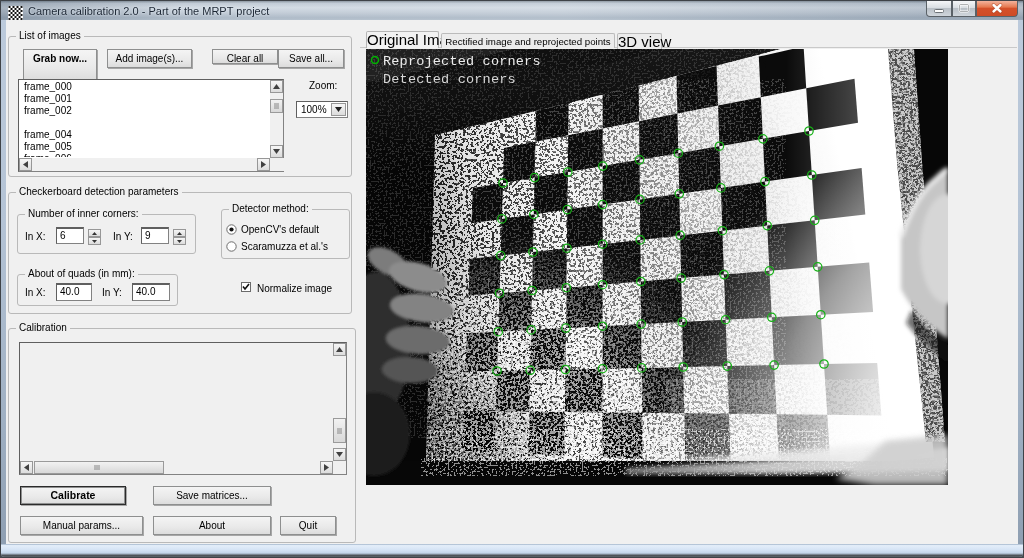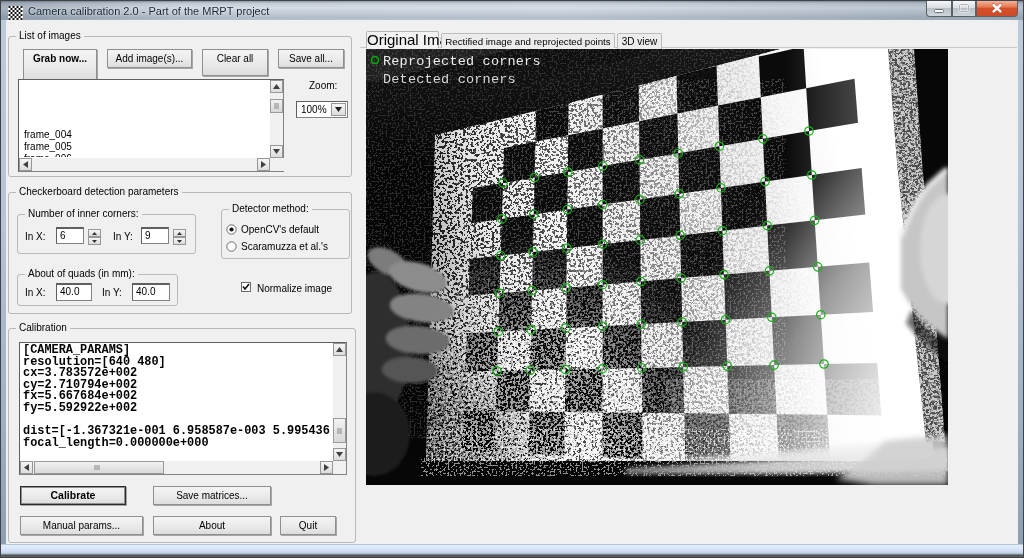--- a/index.html
+++ b/index.html
@@ -74,24 +74,25 @@
       <path d="M16.5 4 L23.5 10.5 M23.5 4 L16.5 10.5" stroke="#ffffff" stroke-width="2.4" stroke-linecap="round"></path>
     </svg></div>
 <div id="client"></div>
 <div id="botedge"></div>
 
 <div class="gb" style="left:8px;top:36px;width:344px;height:141px">
     <span>List of images</span>
   </div>
 <div class="btn" style="left:23px;top:49px;width:74px;height:32px;line-height:17px"><b>Grab now...</b></div>
 <div class="btn" style="left:107px;top:49px;width:85px;height:19px;line-height:17px">Add image(s)...</div>
-<div class="btn" style="left:202px;top:49px;width:66px;height:27px;line-height:17px">Clear all</div>
+<div class="btn" style="left:212px;top:49px;width:66px;height:15px;line-height:17px">Clear all</div>
 <div class="btn" style="left:278px;top:49px;width:66px;height:19px;line-height:17px">Save all...</div>
 
 <div class="abs sunk" style="left:18px;top:79px;width:266px;height:93px;background:#fff;overflow:hidden">
+  <div style="padding:1px 0 0 5px;line-height:12px">frame_000<br>frame_001<br>frame_002</div>
   <div style="position:absolute;left:5px;top:49px;line-height:12px">frame_004<br>frame_005</div>
   <div style="position:absolute;left:5px;top:73px;height:4px;overflow:hidden;line-height:12px">frame_006</div>
 </div>
 
 <div class="abs sb" style="left:270px;top:80px;width:13px;height:78px">
  <div class="sbtn" style="left:0;top:0;width:13px;height:13px">
       <svg width="7" height="5">
         <path d="M3.5 0 L7 5 L0 5 Z" fill="#404040"></path>
       </svg>
     </div>
@@ -188,31 +189,20 @@
     <rect x="0.5" y="0.5" width="9" height="9" fill="#fff" stroke="#6b6b6b"></rect>
     <path d="M2 4.5 L4 7 L8 2" stroke="#111" stroke-width="1.6" fill="none"></path>
   </svg>
 <div class="abs" style="left:257px;top:283px">Normalize image</div>
 
 <div class="gb" style="left:8px;top:328px;width:348px;height:215px">
     <span>Calibration</span>
   </div>
 
 <div class="abs sunk" style="left:19px;top:342px;width:328px;height:133px;background:#f0f0f0">
- <div style="position:absolute;left:0;top:0;width:313px;height:118px;background:#fff;overflow:hidden">
-  <pre style="font-family:'Liberation Mono',monospace;font-weight:bold;font-size:11.9px;line-height:11.6px;margin:2px 0 0 3px">[CAMERA_PARAMS]
-resolution=[640 480]
-cx=3.783572e+002
-cy=2.710794e+002
-fx=5.667684e+002
-fy=5.592922e+002
-
-dist=[-1.367321e-001 6.958587e-003 5.995436
-focal_length=0.000000e+000</pre>
- </div>
 
  <div class="abs sb" style="left:313px;top:0;width:13px;height:118px">
   <div class="sbtn" style="left:0;top:0;width:13px;height:13px">
         <svg width="7" height="5">
           <path d="M3.5 0 L7 5 L0 5 Z" fill="#404040"></path>
         </svg>
       </div>
   <div class="thumb" style="left:0;top:75px;width:13px;height:25px"><svg width="11" height="25">
           <path d="M3 10h5M3 12h5M3 14h5" stroke="#888" stroke-width="1"></path>
         </svg></div>
@@ -241,21 +231,21 @@
 </div>
 <div class="btn" style="left:20px;top:486px;width:106px;height:19px;line-height:17px;border:1px solid #2b2b2b;box-shadow:inset 0 0 0 1px #8e8f8f,1px 1px 0 #a7a7a7;font-size:10.5px"><b>Calibrate</b></div>
 <div class="btn" style="left:153px;top:486px;width:118px;height:19px;line-height:17px">Save matrices...</div>
 <div class="btn" style="left:20px;top:516px;width:123px;height:19px;line-height:17px">Manual params...</div>
 <div class="btn" style="left:153px;top:516px;width:118px;height:19px;line-height:17px">About</div>
 <div class="btn" style="left:280px;top:516px;width:56px;height:19px;line-height:17px">Quit</div>
 
 <div class="abs" style="left:360px;top:47px;width:657px;height:1px;background:#c9c9c9"></div>
 <div class="abs" style="left:366px;top:31px;width:73px;height:17px;background:#f2f2f2;border:1px solid #b5b5b5;border-bottom:none;border-radius:2px 2px 0 0;text-align:center;line-height:16px;font-size:15px;white-space:nowrap">Original Image</div>
 <div class="abs" style="left:441px;top:33px;width:174px;height:15px;background:#ececec;border:1px solid #bbb;border-bottom:none;border-radius:2px 2px 0 0;text-align:center;line-height:15px;font-size:9.7px;white-space:nowrap">Rectified image and reprojected points</div>
-<div class="abs" style="left:617px;top:33px;width:45px;height:27px;background:#ececec;border:1px solid #bbb;border-bottom:none;border-radius:2px 2px 0 0;text-align:center;line-height:15px;font-size:10px;white-space:nowrap">3D view</div>
+<div class="abs" style="left:617px;top:33px;width:45px;height:27px;background:#ececec;border:1px solid #bbb;border-bottom:none;border-radius:2px 2px 0 0;text-align:center;line-height:15px;font-size:15px;white-space:nowrap">3D view</div>
 
 <div class="abs" style="left:366px;top:49px;width:582px;height:436px">
 <svg width="582" height="436" viewBox="0 0 582 436" style="display:block">
 <defs>
 <clipPath id="posterC">
           <path d="M69,86 C180,60 300,30 414,0 L538,0 C541,40 544,80 548,150 C552,240 558,330 572,396 L570,408 C430,421 240,425 60,412 Z"></path>
         </clipPath>
 <clipPath id="strC">
           <polygon points="522,0 548,0 556,113 568,250 579,393 560,393 545,250 531,113"></polygon>
         </clipPath>

